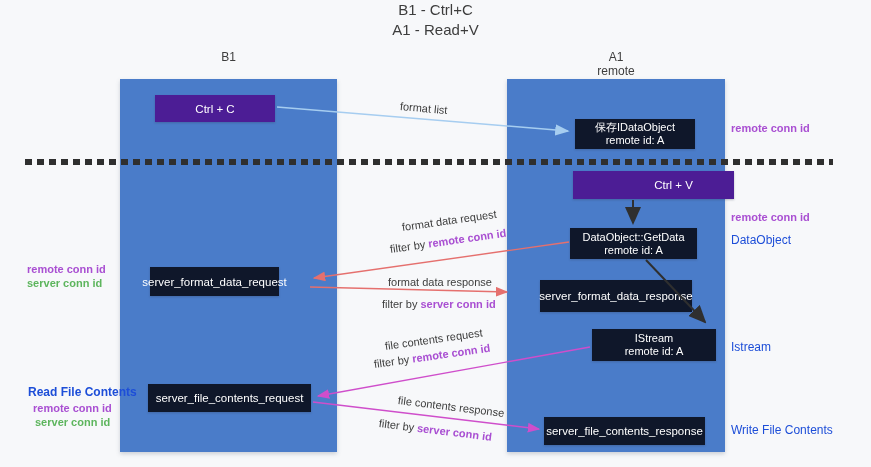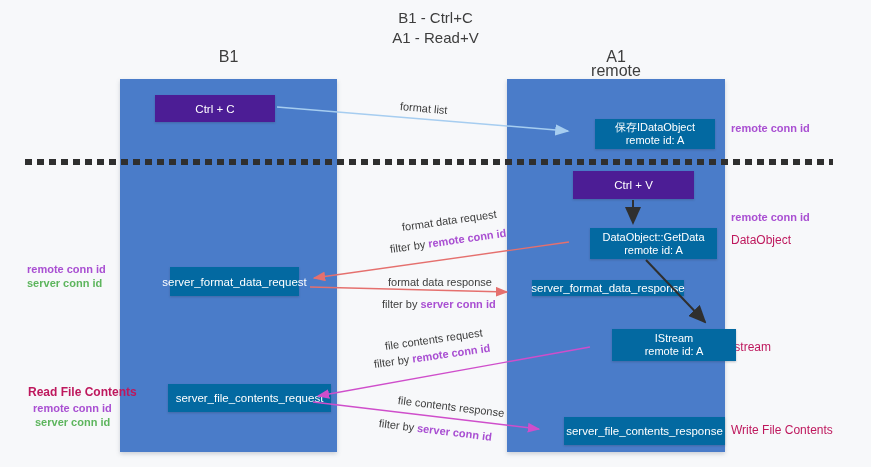--- a/index.html
+++ b/index.html
@@ -1,54 +1,54 @@
 <!DOCTYPE html>
 <html><head>
 <meta charset="utf-8">
 <style>
   html,body{margin:0;padding:0;}
   body{font-family:"Liberation Sans","DejaVu Sans",sans-serif;background:#f7f8fa;}
   .canvas{position:relative;width:871px;height:467px;background:#f7f8fa;overflow:hidden;}
 
-  .title{position:absolute;top:8px;left:0;width:100%;text-align:center;
+  .title{position:absolute;top:0;left:0;width:100%;text-align:center;
          font-size:15px;line-height:20px;color:#3d3d3d;z-index:2;}
 
-  .col-header{position:absolute;text-align:center;font-size:16px;line-height:14px;color:#3d3d3d;z-index:2;}
+  .col-header{position:absolute;text-align:center;font-size:12px;line-height:14px;color:#3d3d3d;z-index:2;}
   .col-header.left{left:120px;top:50px;width:217px;}
   .col-header.right{left:507px;top:50px;width:218px;}
 
   .column{position:absolute;top:79px;height:373px;background:#4a7cc9;
           box-shadow:0 2px 4px rgba(80,90,110,.25);z-index:1;}
   .column.left{left:120px;width:217px;}
   .column.right{left:507px;width:218px;}
 
   .dashed-line{position:absolute;left:25px;top:159px;width:808px;height:6px;z-index:5;
     background:repeating-linear-gradient(90deg,#2f2f2f 0 7px,transparent 7px 12px);}
 
   .box{position:absolute;display:flex;flex-direction:column;align-items:center;justify-content:center;
        color:#fff;text-align:center;box-shadow:0 1px 2px rgba(50,60,80,.3);z-index:4;white-space:nowrap;}
   .box.green{background:#4c1d95;}
-  .box.orange{background:#0369a1;margin-left:20px;}
+  .box.orange{background:#0f172a;}
   .box .ln{font-size:11px;line-height:13px;}
   .box .single{font-size:11.5px;}
 
   .box-ctrl-c{left:155px;top:95px;width:120px;height:27px;}
   .box-save-idataobject{left:575px;top:119px;width:120px;height:30px;}
-  .box-ctrl-v{left:573px;top:171px;width:121px;height:28px;}
+  .box-ctrl-v{left:573px;top:171px;width:121px;height:28px;padding-left:40px;}
   .box-getdata{left:570px;top:228px;width:127px;height:31px;}
   .box-fmt-req{left:150px;top:267px;width:129px;height:29px;}
-  .box-fmt-resp{left:512px;top:280px;width:152px;height:16px;}
+  .box-fmt-resp{left:540px;top:280px;width:152px;height:32px;}
   .box-istream{left:592px;top:329px;width:124px;height:32px;}
   .box-file-req{left:148px;top:384px;width:163px;height:28px;}
   .box-file-resp{left:544px;top:417px;width:161px;height:28px;text-align:center;}
 
   .side{position:absolute;font-size:11px;white-space:nowrap;z-index:3;}
   .purple{color:#a94fd2;font-weight:bold;}
   .greentxt{color:#5db55d;font-weight:bold;}
-  .dark{color:#be185d;font-weight:normal;font-size:12px;}
+  .dark{color:#1d4ed8;font-weight:normal;font-size:12px;}
 
   .arrow-label{position:absolute;font-size:11px;color:#3d3d3d;white-space:nowrap;
                transform-origin:left center;z-index:3;}
   .arrow-label .gap{margin-right:3px;}
 
   svg.arrows{position:absolute;left:0;top:0;width:871px;height:467px;z-index:6;pointer-events:none;}
 </style>
 </head>
 <body>
 

